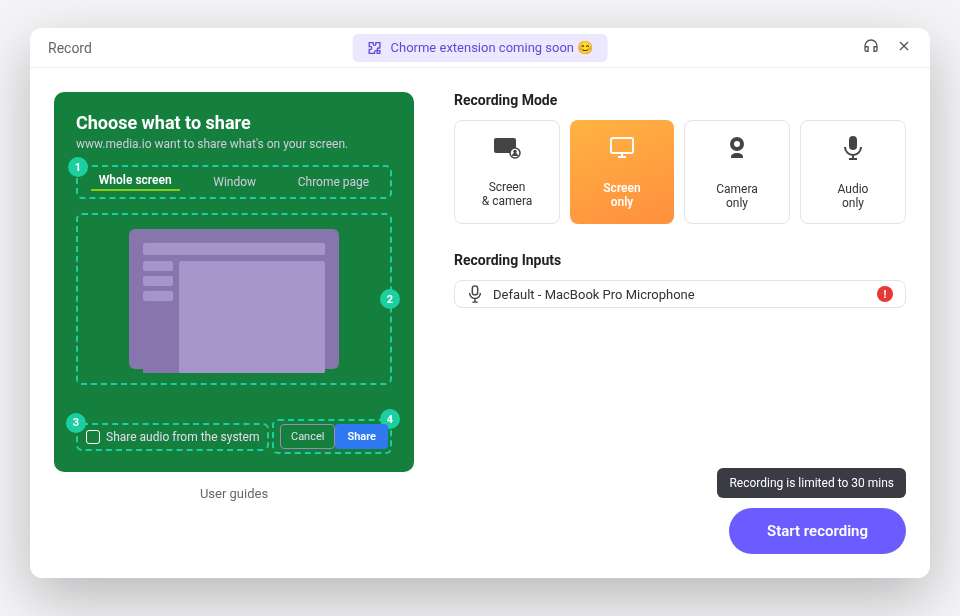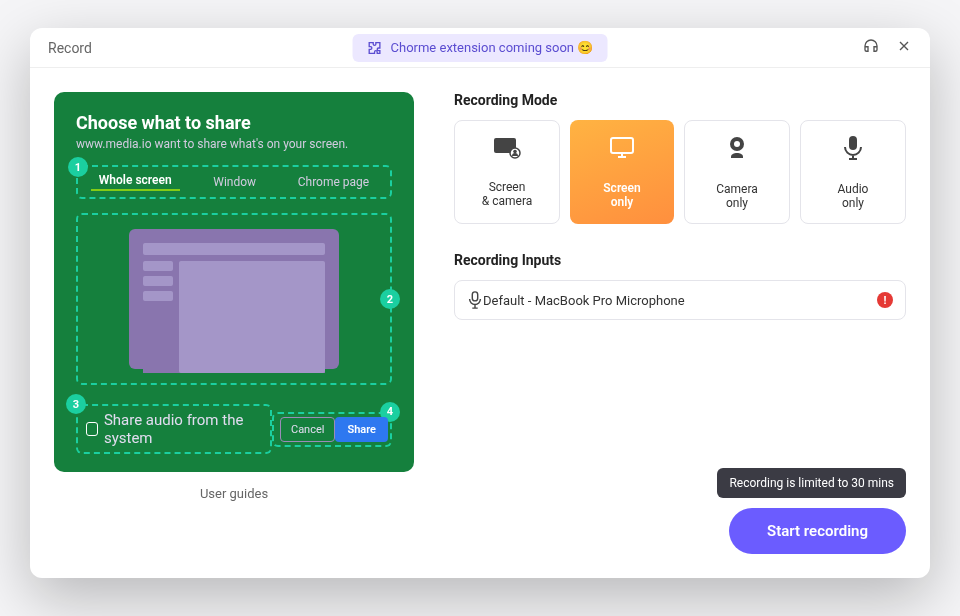--- a/index.html
+++ b/index.html
@@ -20,35 +20,35 @@
 .tab.active{color:#fff;font-weight:600;border-bottom:2px solid #84cc16;padding-bottom:2px}
 .preview-wrap{margin-top:14px;border:2px dashed #1bcfa0;border-radius:6px;height:172px;display:flex;align-items:center;justify-content:center;position:relative}
 .monitor{width:210px;height:140px;background:#8975ae;border-radius:6px;padding:14px 14px}
 .monitor-inner{width:100%;height:100%;background:#8975ae;display:flex;gap:6px}
 .side{width:30px;display:flex;flex-direction:column;gap:5px}
 .side div{height:10px;background:#a496c8;border-radius:2px}
 .main{flex:1;background:#a496c8;border-radius:2px}
 .bottom{display:flex;align-items:center;justify-content:space-between;position:absolute;left:22px;right:22px;bottom:18px}
 .audiobox{border:2px dashed #1bcfa0;border-radius:6px;padding:5px 8px;display:flex;align-items:center;gap:6px;position:relative}
 .chk{width:14px;height:14px;border:1.5px solid #fff;border-radius:3px}
-.audiotxt{font-size:15px;color:#e2dcf0}
+.audiotxt{font-size:12px;color:#e2dcf0}
 .btnrow{display:flex;align-items:flex-end;position:relative}
 .btnrow-wrap{border:2px dashed #1bcfa0;border-radius:6px;padding:3px 2px 3px 6px;position:relative}
 .btn-cancel{background:transparent;border:1px solid #9a8cb8;color:#e2dcf0;font-size:11px;padding:5px 10px;border-radius:4px}
 .btn-share{background:#2e78f0;border:none;color:#fff;font-size:11px;font-weight:600;padding:6px 12px;border-radius:4px}
 .badge{position:absolute;width:20px;height:20px;background:#1bcfa0;color:#fff;border-radius:50%;font-size:11px;font-weight:700;display:flex;align-items:center;justify-content:center}
 .guides{margin-top:14px;color:#666;font-size:13px}
 .right{flex:1;display:flex;flex-direction:column}
 .sec-title{font-size:14px;font-weight:700;color:#222;margin-bottom:12px}
 .modes{display:flex;gap:10px;margin-bottom:28px}
 .mode{flex:1;height:104px;border:1px solid #e4e4ea;border-radius:8px;display:flex;flex-direction:column;align-items:center;justify-content:center;gap:21px;cursor:pointer;color:#333;font-size:12px;text-align:center}
 .mode svg{color:#444}
 .mode.active{background:linear-gradient(160deg,#ffb342,#ff8f3e);border:none;color:#fff}
 .mode.active svg{color:#fff}
-.input-row{border:1px solid #e4e4ea;border-radius:8px;height:40px;display:flex;align-items:center;padding:0 12px;gap:0;color:#333;font-size:13px}
+.input-row{border:1px solid #e4e4ea;border-radius:8px;height:28px;display:flex;align-items:center;padding:0 12px;gap:10px;color:#333;font-size:13px}
 .input-row .warn{margin-left:auto;width:16px;height:16px;background:#e53935;border-radius:50%;color:#fff;font-size:11px;font-weight:700;display:flex;align-items:center;justify-content:center}
 .footer{margin-top:auto;display:flex;flex-direction:column;align-items:flex-end;gap:10px}
 .tooltip{background:#3b3b44;color:#fff;font-size:12px;padding:8px 12px;border-radius:6px}
 .start{background:#6b5cff;color:#fff;border:none;font-size:15px;font-weight:600;padding:14px 38px;border-radius:28px;cursor:pointer}
 </style>
 </head>
 <body>
 
 <div class="window">
   <div class="titlebar">

